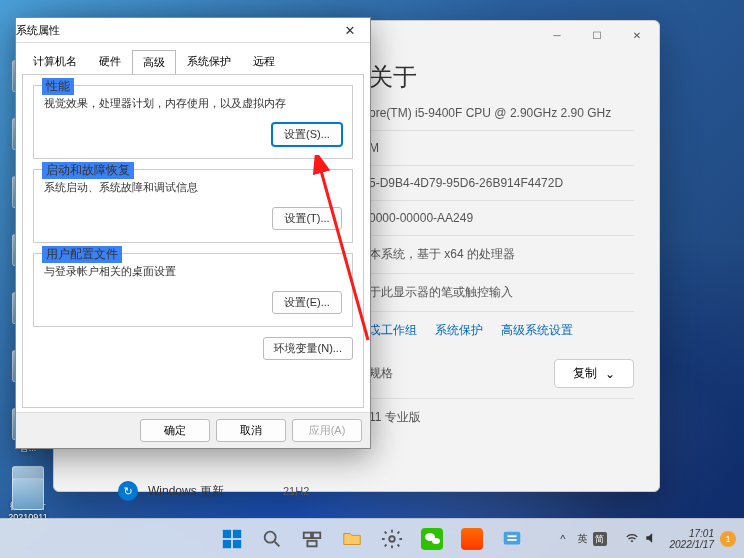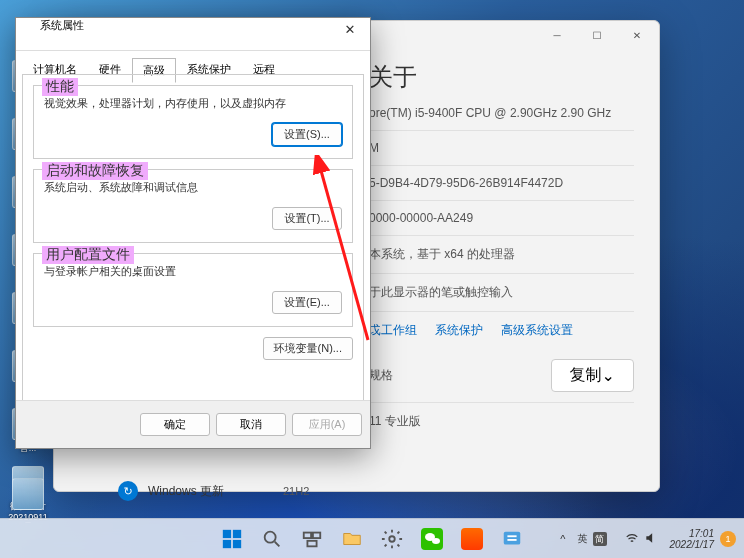--- a/index.html
+++ b/index.html
@@ -31,56 +31,56 @@
   box-shadow: 0 10px 40px rgba(0,0,0,0.3);
 }
 .sw-titlebar { height: 28px; display: flex; justify-content: flex-end; align-items: center; padding-right: 4px; gap: 4px;}
 .sw-winbtn { width: 36px; height: 24px; display: flex; align-items: center; justify-content: center; font-size: 10px; color: #555; }
 .sw-heading { font-size: 24px; color: #333; }
 .sw-body { position: absolute; left: 315px; top: 45px; right: 25px; bottom: 20px; font-size: 12px; color: #555; }
 .sw-row { display: flex; align-items: center; min-height: 30px; border-bottom: 1px solid #e0e0e0; padding: 10px 0; }
 .sw-link { color: #0067c0; margin-right: 18px; cursor: pointer; }
 .sw-copybtn {
   margin-left: auto; background: #fff; border: 1px solid #ccc; border-radius: 4px;
-  padding: 5px 18px; font-size: 16px; display: flex; align-items: center; 
+  padding: 5px 18px; font-size: 12px; display: flex; align-items: center; gap: 8px;
 }
 .left-nav-item {
   position: absolute; left: 64px; width: 200px;
   display: flex; align-items: center; gap: 10px; font-size: 12px; color: #333;
 }
 .left-nav-item .circle { width: 20px; height: 20px; border-radius: 50%; background: #0078d4; display:flex;align-items:center;justify-content:center;color:#fff;font-size:11px;}
 
 .sysprops {
   position: absolute; left: 15px; top: 17px; width: 356px; height: 432px;
   background: #fff; border: 1px solid #888;
   box-shadow: 0 8px 30px rgba(0,0,0,0.4);
 }
 .sp-titlebar {
-  height: 33px; display: flex; justify-content: space-between;
-  padding: 0 4px 0 24px; font-size: 11px; background: #fff; border-bottom: 1px solid #ddd;
+  height: 25px; display: flex; align-items: center; justify-content: space-between;
+  padding: 0 4px 0 0; font-size: 11px; background: #fff; border-bottom: 1px solid #ddd;
 }
 .sp-close { width: 32px; height: 22px; display:flex; align-items:center; justify-content:center; font-size:13px; color:#333; }
 .sp-tabs { display: flex; padding: 6px 6px 0; font-size: 11px; align-items: flex-end; }
 .sp-tab { padding: 4px 10px; border: 1px solid transparent; cursor: pointer; }
 .sp-tab.active { border: 1px solid #bbb; border-bottom-color: #fff; background: #fff; position: relative; top:1px;}
 .sp-content { position: absolute; left:6px; right:6px; top:56px; bottom:40px; border: 1px solid #ccc; border-top:1px solid #ccc; padding:10px; font-size:11px; color:#333;}
 .sp-note { margin-bottom: 12px; }
 .fieldset { border: 1px solid #ccc; padding: 10px 10px 12px; margin-bottom: 10px; position: relative; }
-.fieldset .legend { position: absolute; top:-8px; left:8px; background:#f0abfc; padding: 0 4px; font-size:14px; }
+.fieldset .legend { position: absolute; top:-8px; left:8px; background:#3b82f6; padding: 0 4px; font-size:12px; }
 .fieldset .desc { margin-bottom: 12px; }
 .sp-btn {
   display: inline-block; min-width: 70px; padding: 3px 10px;
   background: #fdfdfd; border: 1px solid #bbb; border-radius: 3px;
   font-size: 11px; text-align: center; cursor: pointer;
 }
 .sp-btn.primary-focus { border: 1px solid #0078d4; box-shadow: 0 0 0 1px #0078d4; }
 .btn-right { display: flex; justify-content: flex-end; align-items: center; }
 .envrow { display: flex; justify-content: flex-end; margin-top: 4px; }
 .sp-footer {
-  position: absolute; left:0; right:0; bottom:0; height: 48px;
+  position: absolute; left:0; right:0; bottom:0; height: 36px;
   display: flex; justify-content: flex-end; align-items: center; gap: 6px; padding: 0 8px;
   background: #f0f0f0; border-top: 1px solid #ddd;
 }
 .sp-btn.disabled { color:#aaa; }
 
 .red-arrow {
   position: absolute; pointer-events: none;
 }
 
 .taskbar {

